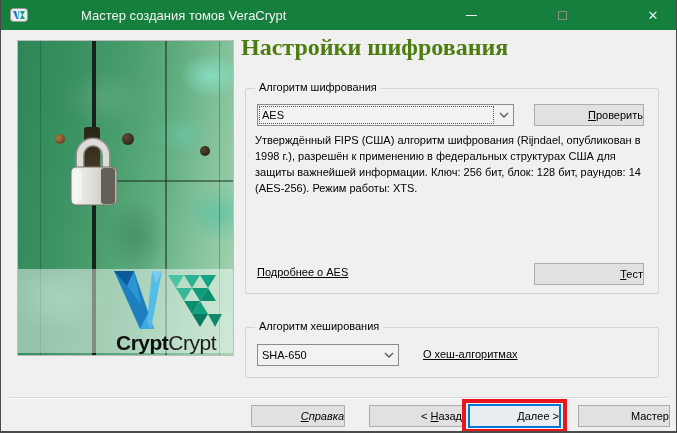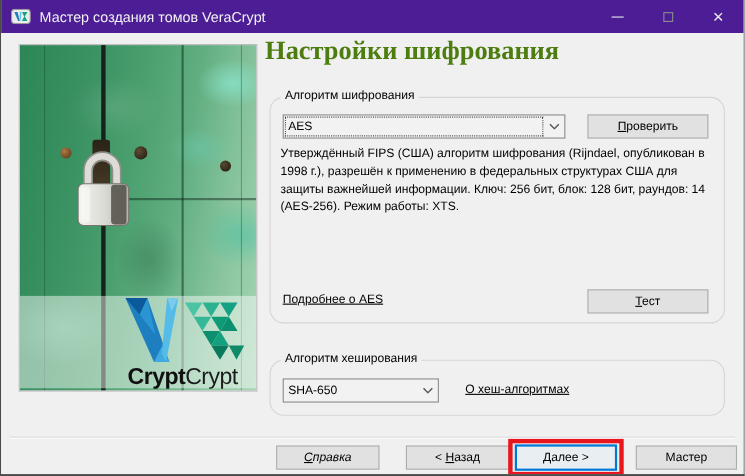--- a/index.html
+++ b/index.html
@@ -4,21 +4,21 @@
 <style>
   * { margin:0; padding:0; box-sizing:border-box; }
   html,body { background:#fff; }
   body { font-family:"Liberation Sans", sans-serif; }
   .window {
     position:relative; width:677px; height:433px;
     border-left:1px solid #4a4a4a; border-right:1px solid #4a4a4a; border-bottom:2px solid #4a4a4a;
     background:#f0f0f0; overflow:hidden;
   }
   
-  .titlebar { position:absolute; left:0; top:0; right:0; height:30px; background:#4c1d95; display:flex; align-items:center; }
+  .titlebar { position:absolute; left:0; top:0; right:0; height:30px; background:#15803d; display:flex; align-items:center;gap:45px; }
   .app-icon { width:18px; height:14px; margin-left:9px; display:inline-flex; }
   .tb-title { color:#f2f2f2; font-size:13px; margin-left:8px; flex:1 1 auto; white-space:nowrap; }
   .tb-btn { width:46px; height:30px; display:flex; align-items:center; justify-content:center; }
   .glyph-min { width:11px; height:1px; background:#eaeaea; display:block; }
   .glyph-max { width:9px; height:9px; border:1px solid #8c8c8c; display:block; }
   .glyph-close { color:#eaeaea; font-size:13px; line-height:13px; }
   
   .content { position:absolute; left:0; top:30px; width:675px; height:401px; background:#f0f0f0; }
   
   .door {
@@ -47,34 +47,34 @@
   .door .bolt.b3{ left:182px; top:105px; width:10px; height:10px; background:radial-gradient(circle at 35% 35%, #57472f, #32281a 65%, #181208); }
   .padlock { position:absolute; left:50px; top:86px; }
   .band { position:absolute; left:0; right:0; top:228px; height:84px; background:rgba(250,253,250,0.48); }
   .vc-logo { position:absolute; left:96px; top:230px; }
   .brand { position:absolute; left:98px; top:290px; width:116px; font-size:21px; letter-spacing:-0.5px; color:#101010; white-space:nowrap; }
   .brand .b { font-weight:bold; }
   .brand .l { font-weight:normal; color:#1c1c1c; }
   
   .heading { position:absolute; left:240px; top:4px; font-family:"Liberation Serif", serif; font-weight:bold; font-size:24px; color:#4d7c0f; }
   
-  .groupbox { position:absolute; border:1px solid #d5d5d5; border-radius:13px; }
+  .groupbox { position:absolute; border:1px solid #d5d5d5; border-radius:2px; }
   .g1 { left:244px; top:58px; width:414px; height:206px; }
   .g2 { left:244px; top:297px; width:414px; height:51px; }
   .gb-label { position:absolute; top:-8px; left:9px; background:#f0f0f0; padding:0 4px; font-size:11px; color:#000; }
   
   .combo { position:absolute; height:22px; background:#f2f2f2; border:1px solid #8b8b8b; display:flex; align-items:center; }
   .combo-aes { left:256px; top:74px; width:257px; }
   .combo-sha { left:256px; top:314px; width:142px; }
   .combo .val { flex:1 1 auto; font-size:11px; padding-left:4px; color:#000; }
   .combo .arrow { width:18px; display:flex; align-items:center; justify-content:center; }
   .combo-aes .focus { position:absolute; left:2px; top:2px; right:20px; bottom:2px; outline:1px dotted #555; }
   
   .btn { position:absolute; height:22px; background:#e1e1e1; border:1px solid #adadad; font-size:11px; color:#000;
-         display:flex; align-items:center; justify-content:center; font-family:"Liberation Sans", sans-serif; }
+         display:flex; align-items:center; justify-content:flex-end; font-family:"Liberation Sans", sans-serif; }
   .btn-verify { left:533px; top:74px;  width:110px; }
   .btn-test   { left:533px; top:233px; width:110px; }
   .btn-help   { left:250px; top:375px; width:94px;font-style:italic; }
   .btn-back   { left:368px; top:375px; width:94px; }
   .btn-next   { left:467px; top:374px; width:93px; height:24px; border:2px solid #0078d7; background:#e9eef2; }
   .btn-cancel { left:577px; top:375px; width:92px; }
   .mn { text-decoration:underline; }
   
   .desc { position:absolute; left:254px; top:102px; width:398px; font-size:11px; line-height:16px; color:#000; }
   .link { position:absolute; font-size:11px; color:#000; text-decoration:underline; cursor:pointer; }

